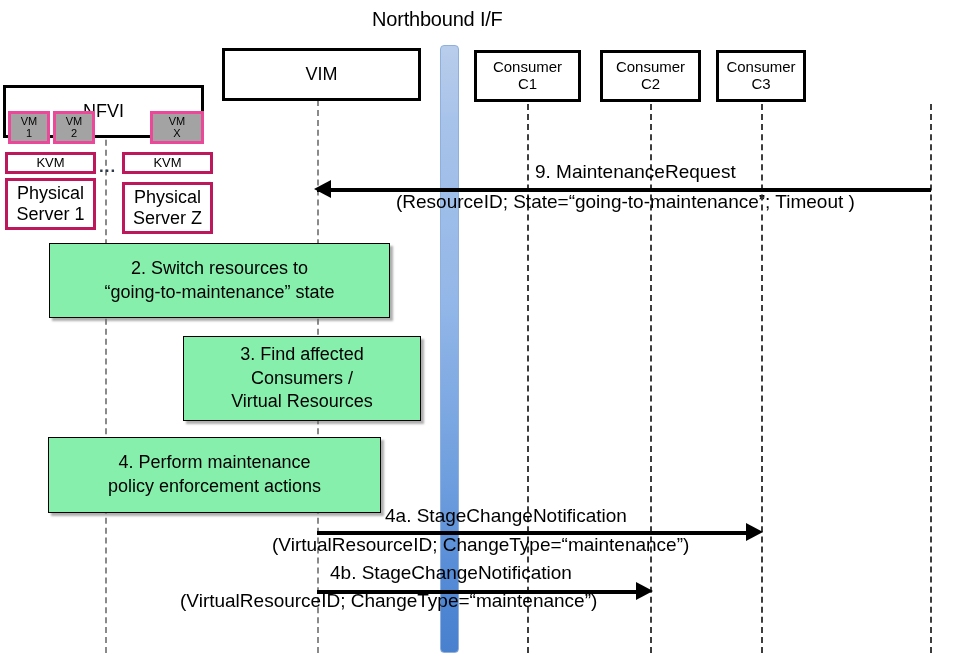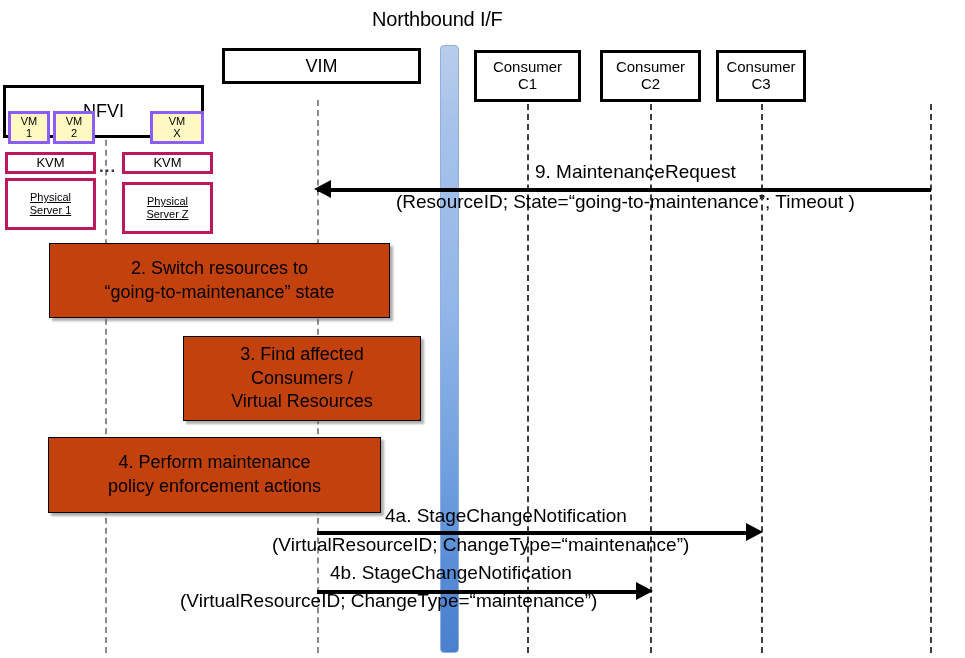--- a/index.html
+++ b/index.html
@@ -68,22 +68,22 @@
                 #4f86d4 92%,
                 #4a81cf 100%);
     border: 1px solid #8fb0dd;
     box-sizing: border-box;
   }
 
   
   .vm-box {
     position: absolute;
     box-sizing: border-box;
-    border: 3px solid #8b5cf6;
-    background: #fef9c3;
+    border: 3px solid #ec4899;
+    background: #a3a3a3;
     display: flex;
     align-items: center;
     justify-content: center;
     text-align: center;
     font-size: 11px;
     line-height: 1.05;
     color: #000;
   }
   .blue-box {
     position: absolute;
@@ -91,36 +91,36 @@
     border: 3px solid #be185d;
     background: #fff;
     display: flex;
     align-items: center;
     justify-content: center;
     text-align: center;
     color: #000;
     line-height: 1.18;
   }
   .kvm { font-size: 13px; }
-  .pserver { font-size: 11px; text-decoration: underline; }
+  .pserver { font-size: 18px; }
   .dots {
     position: absolute;
     font-size: 17px;
     font-weight: bold;
     letter-spacing: 1px;
     color: #2d3a4a;
     line-height: 1;
   }
 
   
   .step-box {
     position: absolute;
     box-sizing: border-box;
     border: 1.5px solid #000;
-    background: #c2410c;
+    background: #86efac;
     display: flex;
     align-items: center;
     justify-content: center;
     text-align: center;
     font-size: 18px;
     line-height: 1.32;
     color: #000;
     box-shadow: 3px 3px 2px rgba(110,110,110,0.55);
     padding: 2px 12px;
   }
@@ -166,21 +166,21 @@
   <div class="lifeline dark" style="left:650px; top:104px; height:549px;"></div>
   <div class="lifeline dark" style="left:761px; top:104px; height:549px;"></div>
   <div class="lifeline dark" style="left:930px; top:104px; height:549px;"></div>
 
   <div class="nb-bar"></div>
 
   <div class="head-box head-big" style="left:3px; top:48px; width:201px; height:53px;margin-top:37px;">
     <span>NFVI</span>
   </div>
 
-  <div class="head-box head-big" style="left:222px; top:48px; width:199px; height:36px;">
+  <div class="head-box head-big" style="left:222px; top:48px; width:199px; height:53px;">
     <span>VIM</span>
   </div>
 
   <div class="head-box head-small" style="left:474px; top:50px; width:107px; height:52px; flex-direction:column;">
     <span>Consumer</span>
     <span>C1</span>
   </div>
 
   <div class="head-box head-small" style="left:600px; top:50px; width:101px; height:52px; flex-direction:column;">
     <span>Consumer</span>

